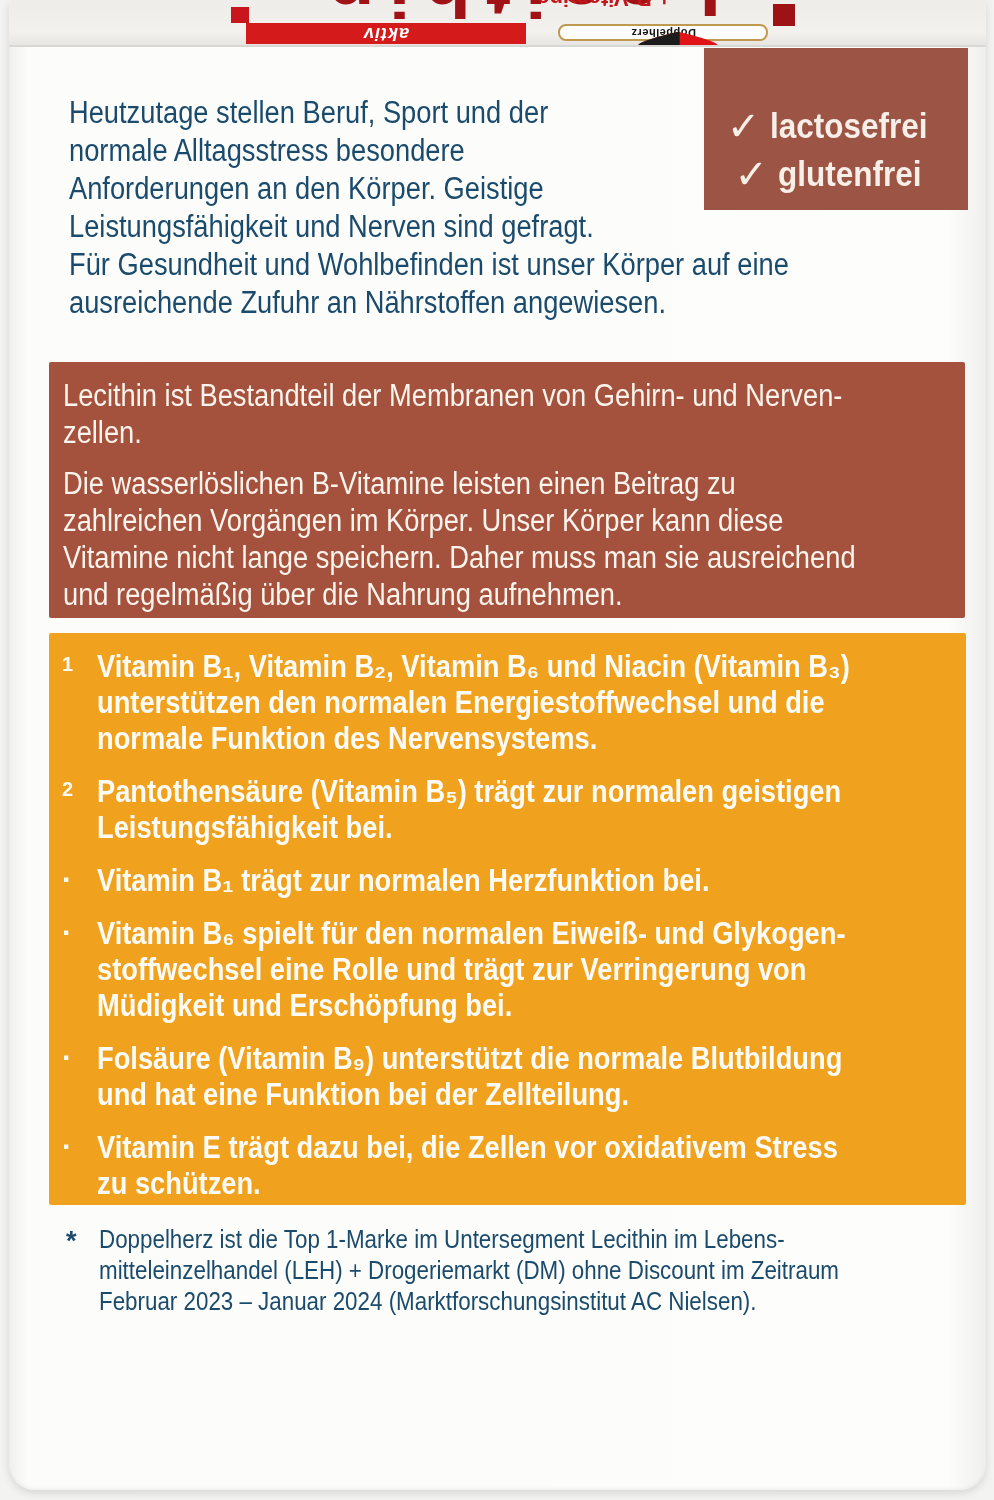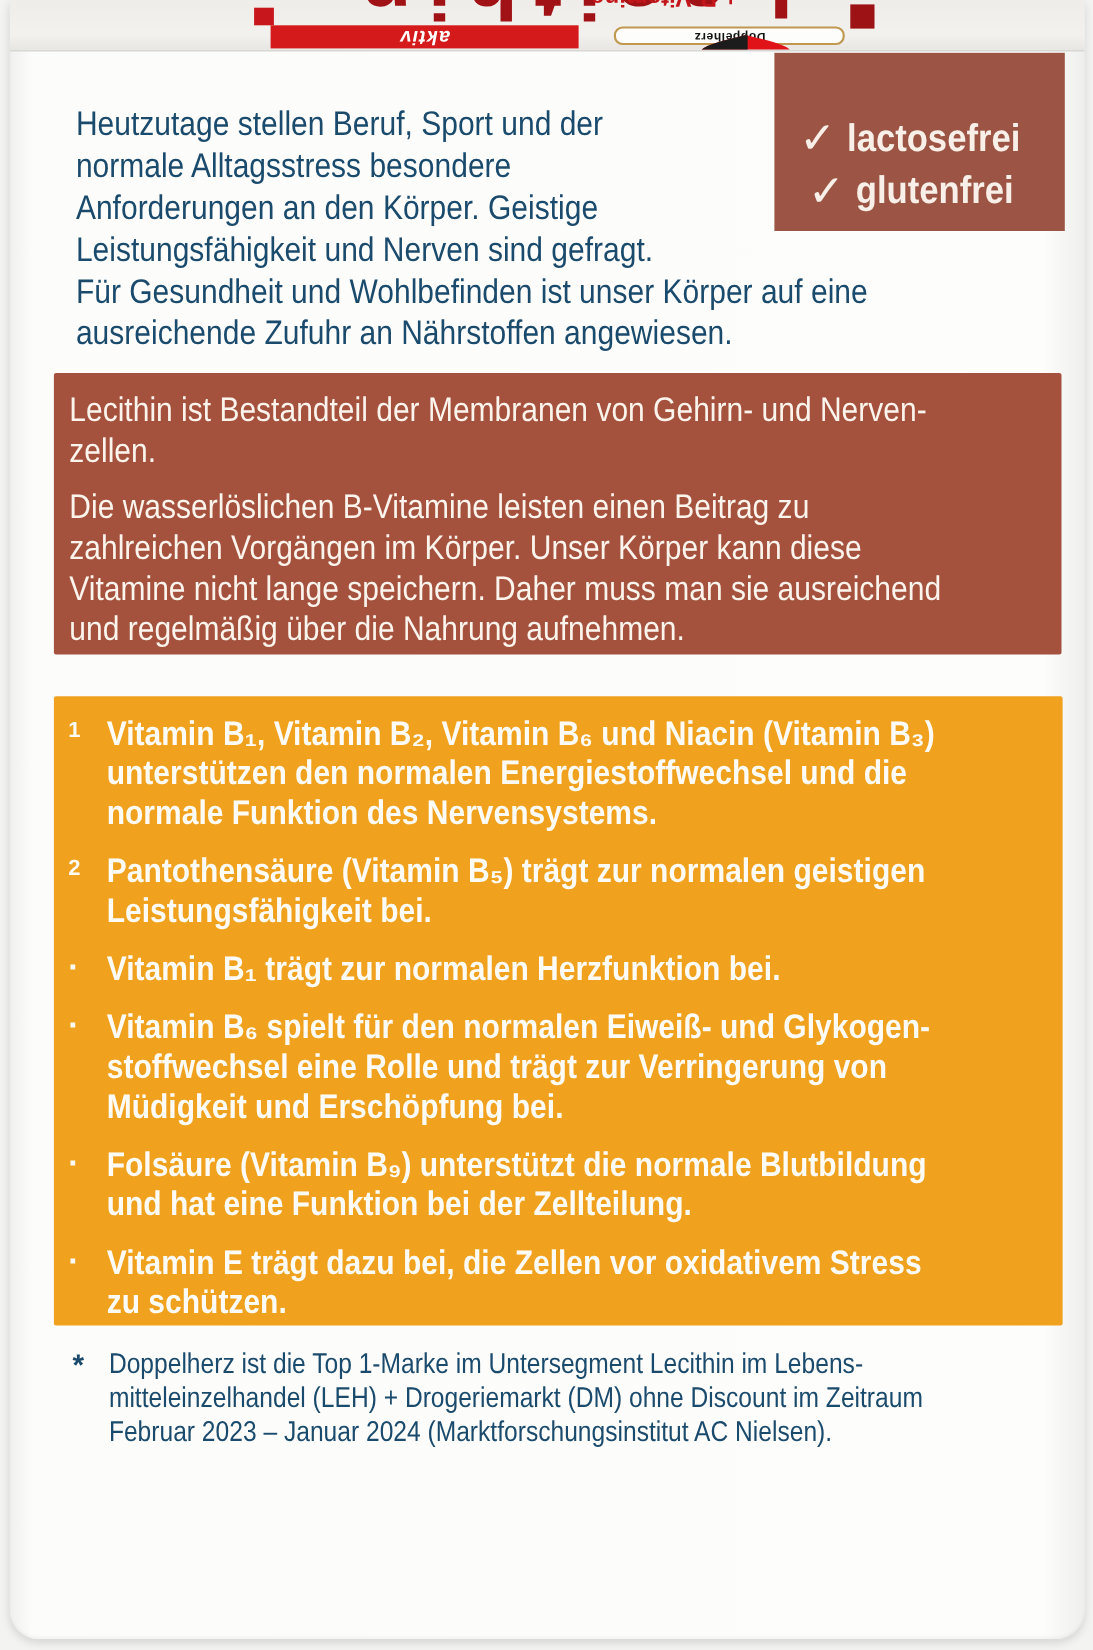--- a/index.html
+++ b/index.html
@@ -41,21 +41,21 @@
 
   
   .badge{position:absolute;left:695px;top:48px;width:264px;height:162px;background:#9c5544;
          display:flex;flex-direction:column;justify-content:flex-end;align-items:center;
          padding-bottom:14px;box-sizing:border-box;gap:4px;}
   .badge-row{display:flex;align-items:center;gap:10px;color:#f7efe8;}
   .badge-check{font-size:40px;line-height:44px;font-weight:400;}
   .badge-label{font-size:35px;font-weight:700;line-height:44px;display:inline-block;transform:scaleX(0.9);transform-origin:0 50%;}
 
   
-  .membrane{position:absolute;left:40px;top:339px;width:916px;height:256px;background:#a4523e;
+  .membrane{position:absolute;left:40px;top:362px;width:916px;height:256px;background:#a4523e;
             border-radius:2px;box-sizing:border-box;padding:15px 14px 0 14px;color:#fbf4ec;
             font-size:31px;line-height:37px;font-weight:400;}
   .membrane .para{margin-bottom:14px;}
 
   
   .claims{position:absolute;left:40px;top:633px;width:917px;height:572px;background:#f0a11d;
           border-radius:2px;box-sizing:border-box;padding:16px 10px 0 0;color:#fdfbf5;}
   .claim-item{position:relative;padding-left:48px;margin-bottom:17px;
               font-size:31px;line-height:36px;font-weight:700;}
   .marker{position:absolute;left:13px;top:0;width:32px;font-weight:700;color:#fdfbf5;}

